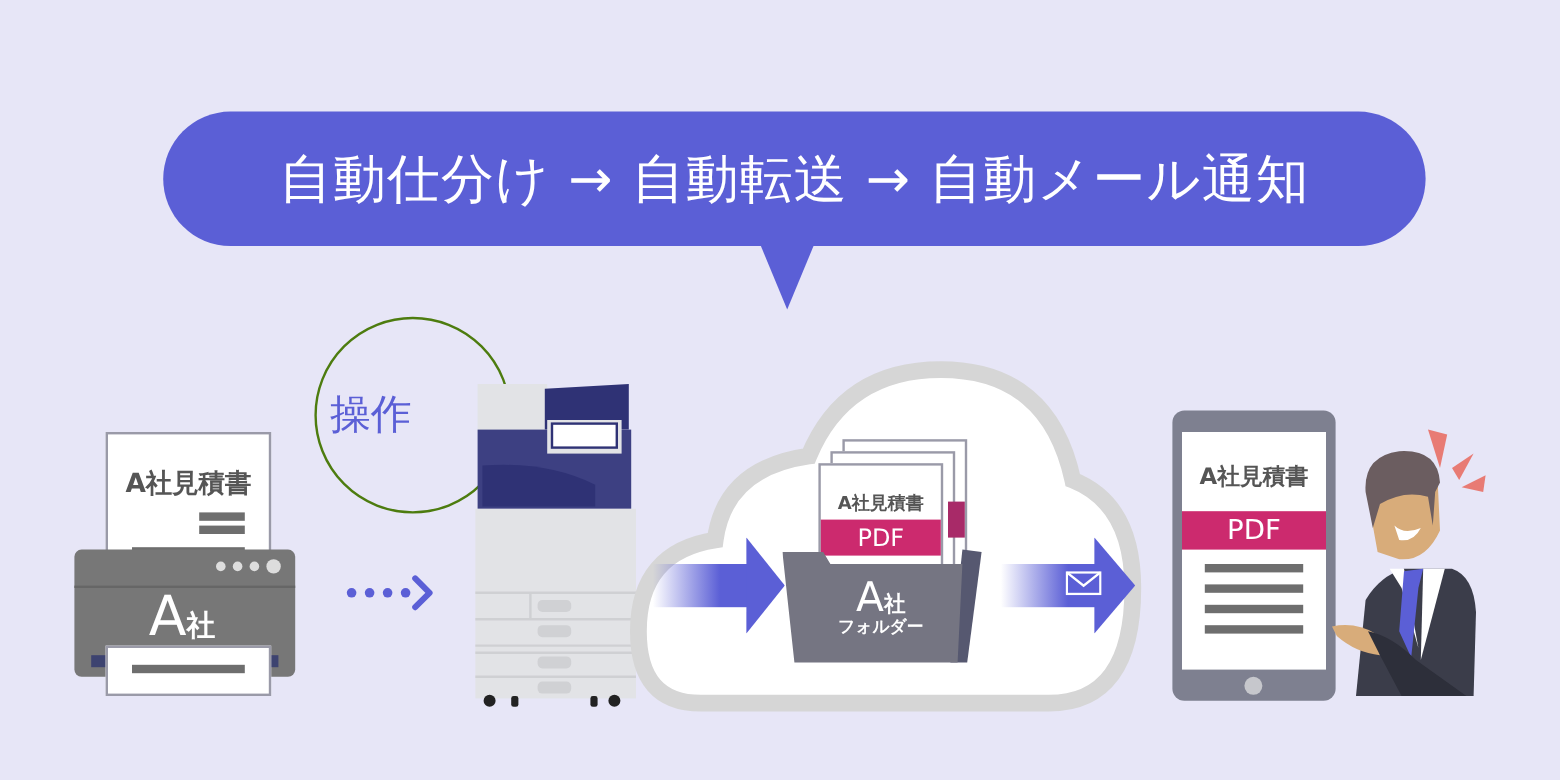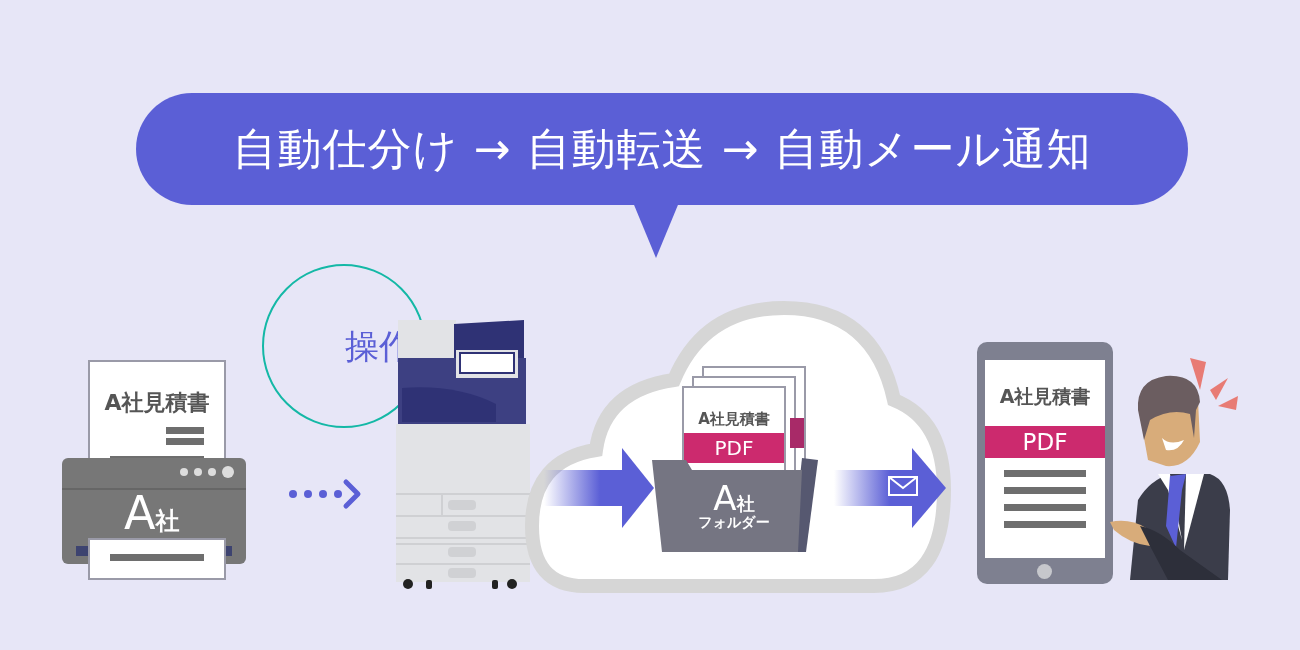--- a/index.html
+++ b/index.html
@@ -5,22 +5,22 @@
   html, body { margin:0; padding:0; }
   body { width:1300px; height:650px; background:#e7e6f7; position:relative; overflow:hidden;
          font-family:"DejaVu Sans", sans-serif; }
   .abs { position:absolute; }
   .bubble { left:136px; top:93px; width:1052px; height:112px; background:#5b5fd6; border-radius:56px;
             display:flex; align-items:center; justify-content:center; }
   .bubble-text { color:#fff; font-size:44px; letter-spacing:1px; white-space:nowrap; }
   .bubble-tail { left:632px; top:200px; width:0; height:0;
                  border-left:24px solid transparent; border-right:24px solid transparent;
                  border-top:58px solid #5b5fd6; }
-  .circle { left:262px; top:264px; width:160px; height:160px; border:2px solid #14b8a6; border-radius:50%;
-            display:flex; align-items:center; justify-content:flex-end; text-align:center; }
+  .circle { left:262px; top:264px; width:160px; height:160px; border:2px solid #4d7c0f; border-radius:50%;
+            display:flex; align-items:center; justify-content:flex-start; text-align:center; }
   .circle-text { color:#5b5fd6; font-size:34px; line-height:40px; width:90px; }
   .doc-title { color:#555; font-weight:bold; font-size:22px; text-align:center; }
   .line { background:#6e6e6e; height:7px; position:absolute; }
 </style>
 </head>
 <body>
 
 <div class="abs bubble">
   <div class="bubble-text">
     <span>自動仕分け</span>

